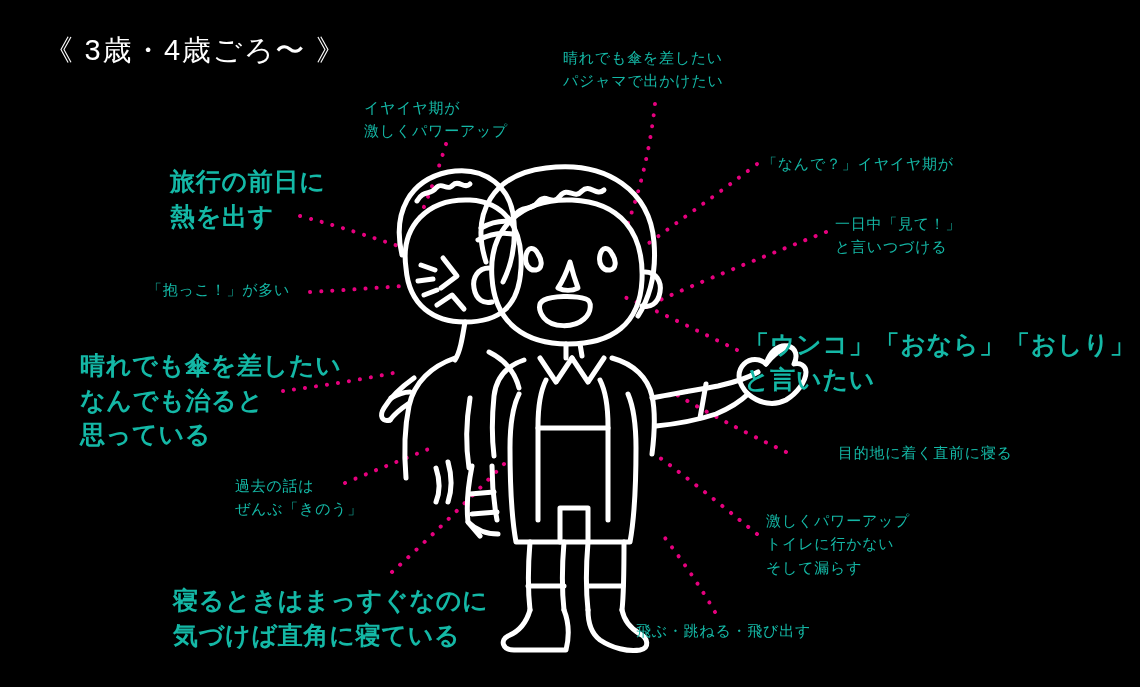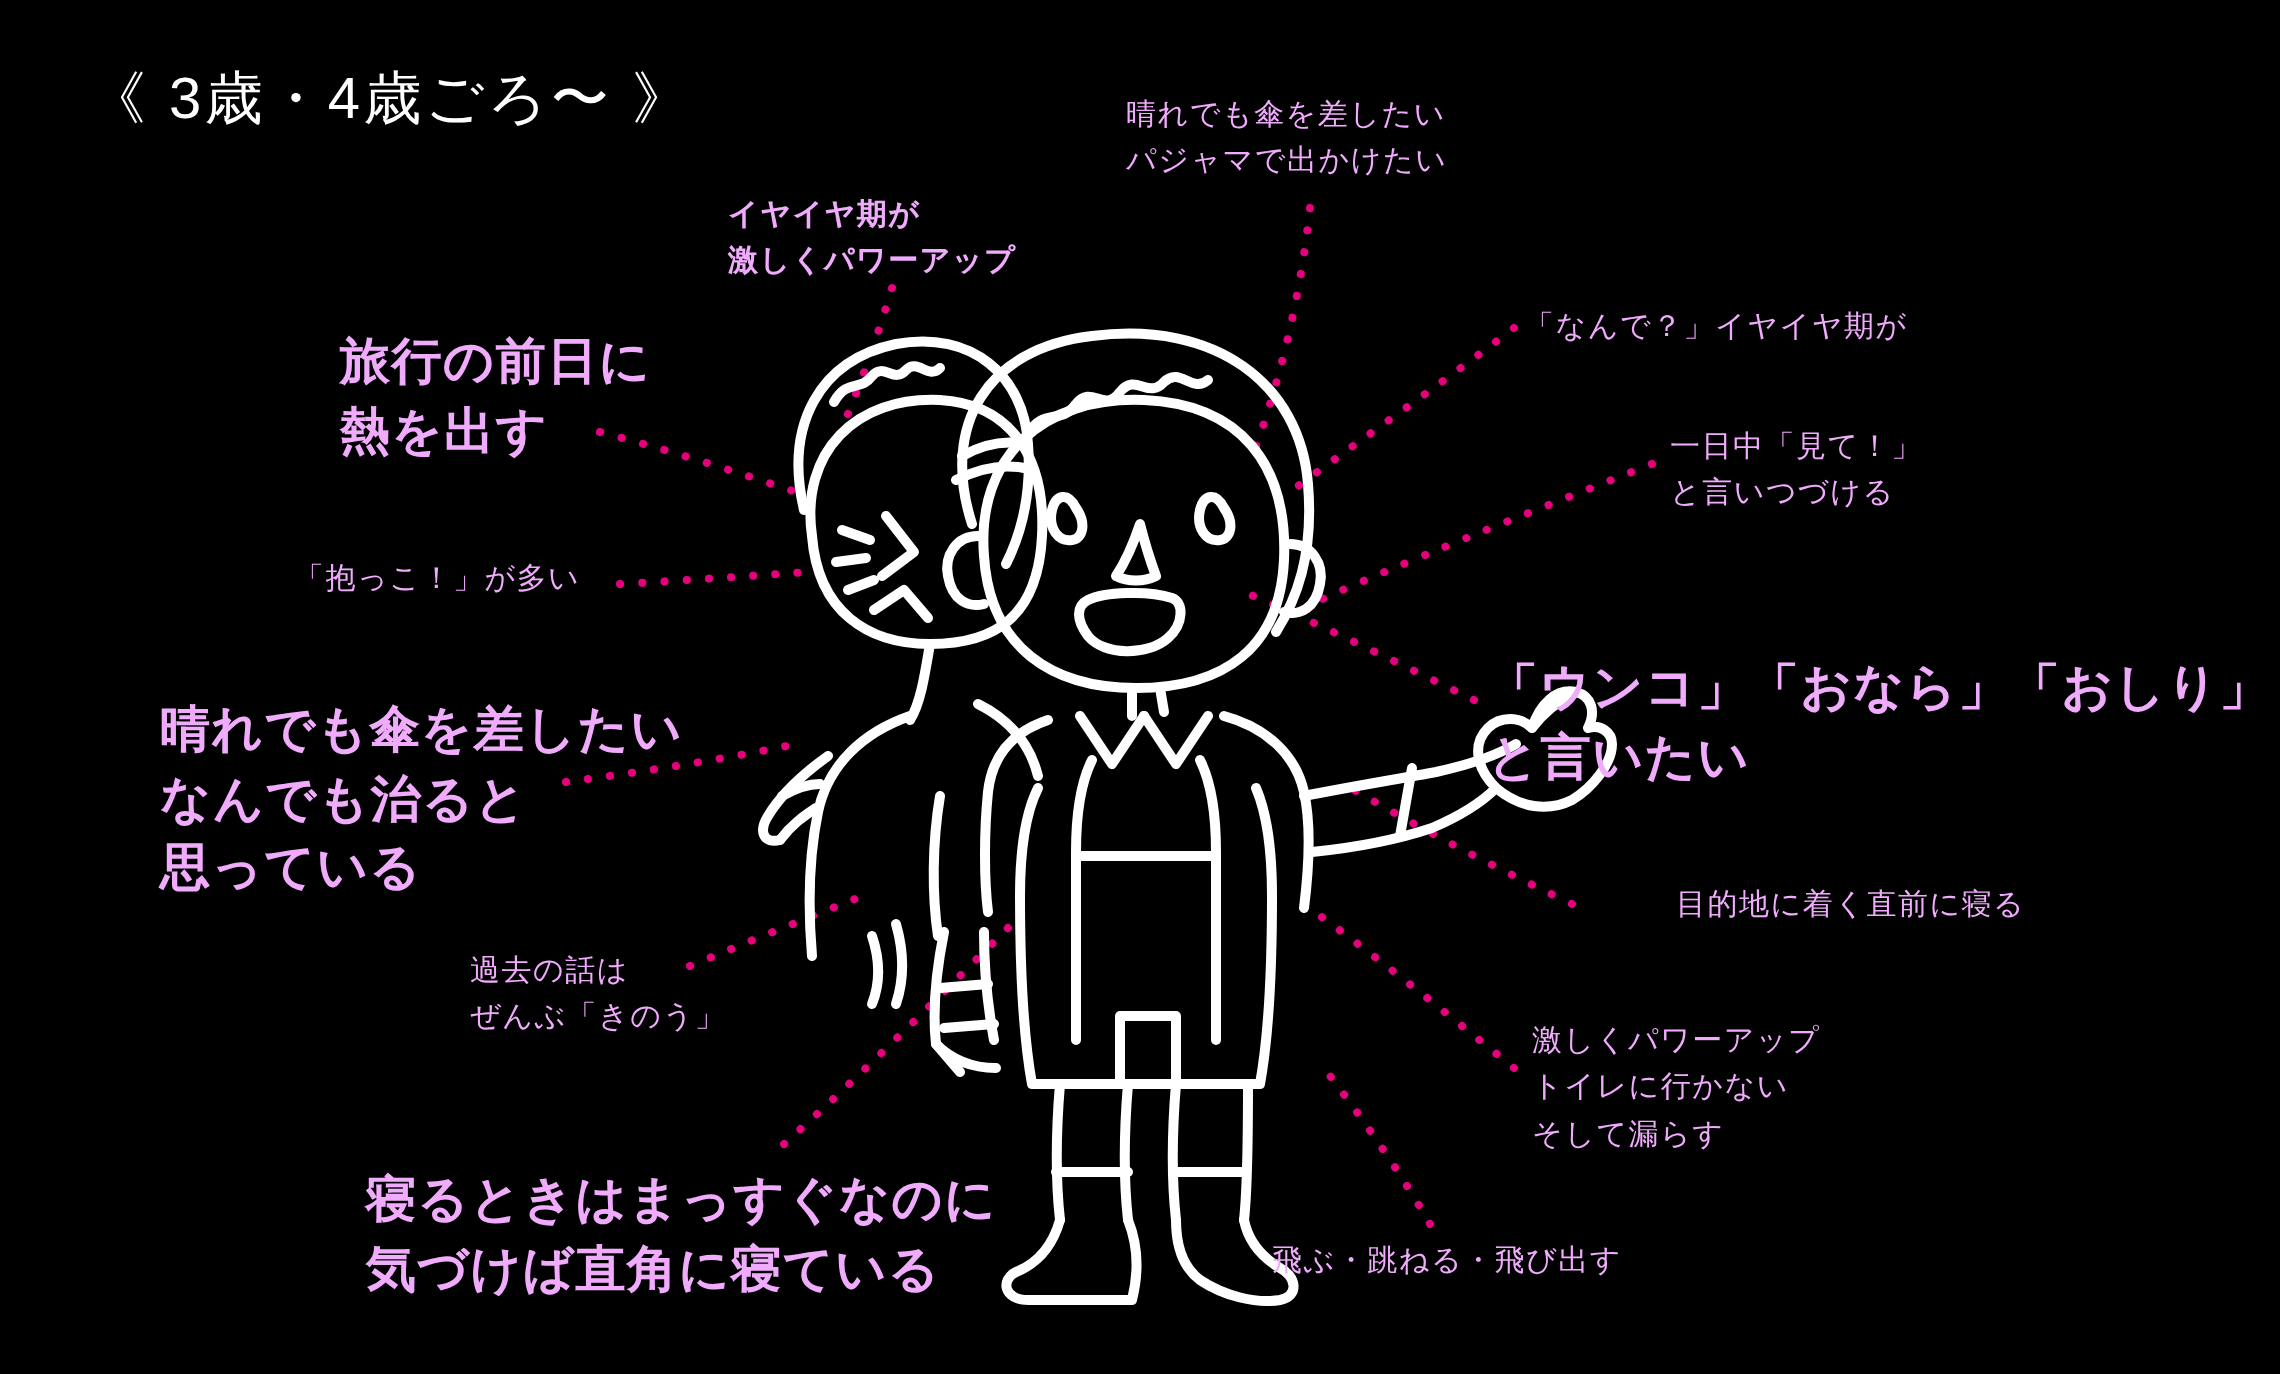--- a/index.html
+++ b/index.html
@@ -26,21 +26,21 @@
     line-height: 1;
     letter-spacing: 0.06em;
     color: #ffffff;
     white-space: nowrap;
     font-weight: 400;
   }
   
   .label {
     position: absolute;
     white-space: pre;
-    color: #f0abfc;
+    color: #14b8a6;
     letter-spacing: 0.05em;
   }
   .label.sm {
     font-size: 15px;
     line-height: 1.55;
     font-weight: 400;
   }
   .label.big {
     font-size: 25px;
     line-height: 1.38;
@@ -139,27 +139,27 @@
       <path d="M530 542 C 528 566 528 592 530 610 M 564 542 C 562 566 562 592 564 610" stroke="#ffffff"></path>
       <path d="M588 542 C 586 566 586 592 588 610 M 624 542 C 624 566 624 592 622 610" stroke="#ffffff"></path>
       <path d="M530 610 C 526 624 518 632 508 636 C 500 640 502 650 514 650 L 566 650 C 570 634 568 620 564 610" stroke="#ffffff"></path>
       <path d="M588 610 C 588 624 592 634 600 640 C 612 648 628 652 640 650 C 650 648 648 638 640 634 C 630 628 624 620 622 610" stroke="#ffffff"></path>
       <path d="M528 586 L 564 586 M 588 586 L 623 586" stroke="#ffffff"></path>
     </g>
   </svg>
 
   <div id="title">《 3歳・4歳ごろ〜 》</div>
 
-  <div class="label sm l" style="left:364px; top:96px;font-weight:bold;"><span class="ln">イヤイヤ期が</span><span class="ln">激しくパワーアップ</span></div>
+  <div class="label sm l" style="left:364px; top:96px;"><span class="ln">イヤイヤ期が</span><span class="ln">激しくパワーアップ</span></div>
   <div class="label sm l" style="left:563px; top:46px;"><span class="ln">晴れでも傘を差したい</span><span class="ln">パジャマで出かけたい</span></div>
   <div class="label sm l" style="left:762px; top:152px;"><span class="ln">「なんで？」イヤイヤ期が</span></div>
   <div class="label sm l" style="left:835px; top:212px;"><span class="ln">一日中「見て！」</span><span class="ln">と言いつづける</span></div>
   <div class="label big l" style="left:744px; top:327px;"><span class="ln">「ウンコ」「おなら」「おしり」</span><span class="ln">と言いたい</span></div>
   <div class="label sm l" style="left:838px; top:441px;"><span class="ln">目的地に着く直前に寝る</span></div>
   <div class="label sm l" style="left:766px; top:509px;"><span class="ln">激しくパワーアップ</span><span class="ln">トイレに行かない</span><span class="ln">そして漏らす</span></div>
   <div class="label sm l" style="left:636px; top:619px;text-align:right;"><span class="ln">飛ぶ・跳ねる・飛び出す</span></div>
-  <div class="label big l" style="left:173px; top:583px;margin-left:10px;"><span class="ln">寝るときはまっすぐなのに</span><span class="ln">気づけば直角に寝ている</span></div>
+  <div class="label big l" style="left:173px; top:583px;"><span class="ln">寝るときはまっすぐなのに</span><span class="ln">気づけば直角に寝ている</span></div>
   <div class="label sm l" style="left:235px; top:474px;"><span class="ln">過去の話は</span><span class="ln">ぜんぶ「きのう」</span></div>
   <div class="label big l" style="left:80px; top:348px;"><span class="ln">晴れでも傘を差したい</span><span class="ln">なんでも治ると</span><span class="ln">思っている</span></div>
   <div class="label sm l" style="left:147px; top:278px;"><span class="ln">「抱っこ！」が多い</span></div>
   <div class="label big l" style="left:170px; top:164px;"><span class="ln">旅行の前日に</span><span class="ln">熱を出す</span></div>
 
 </div>
 
 </body></html>

